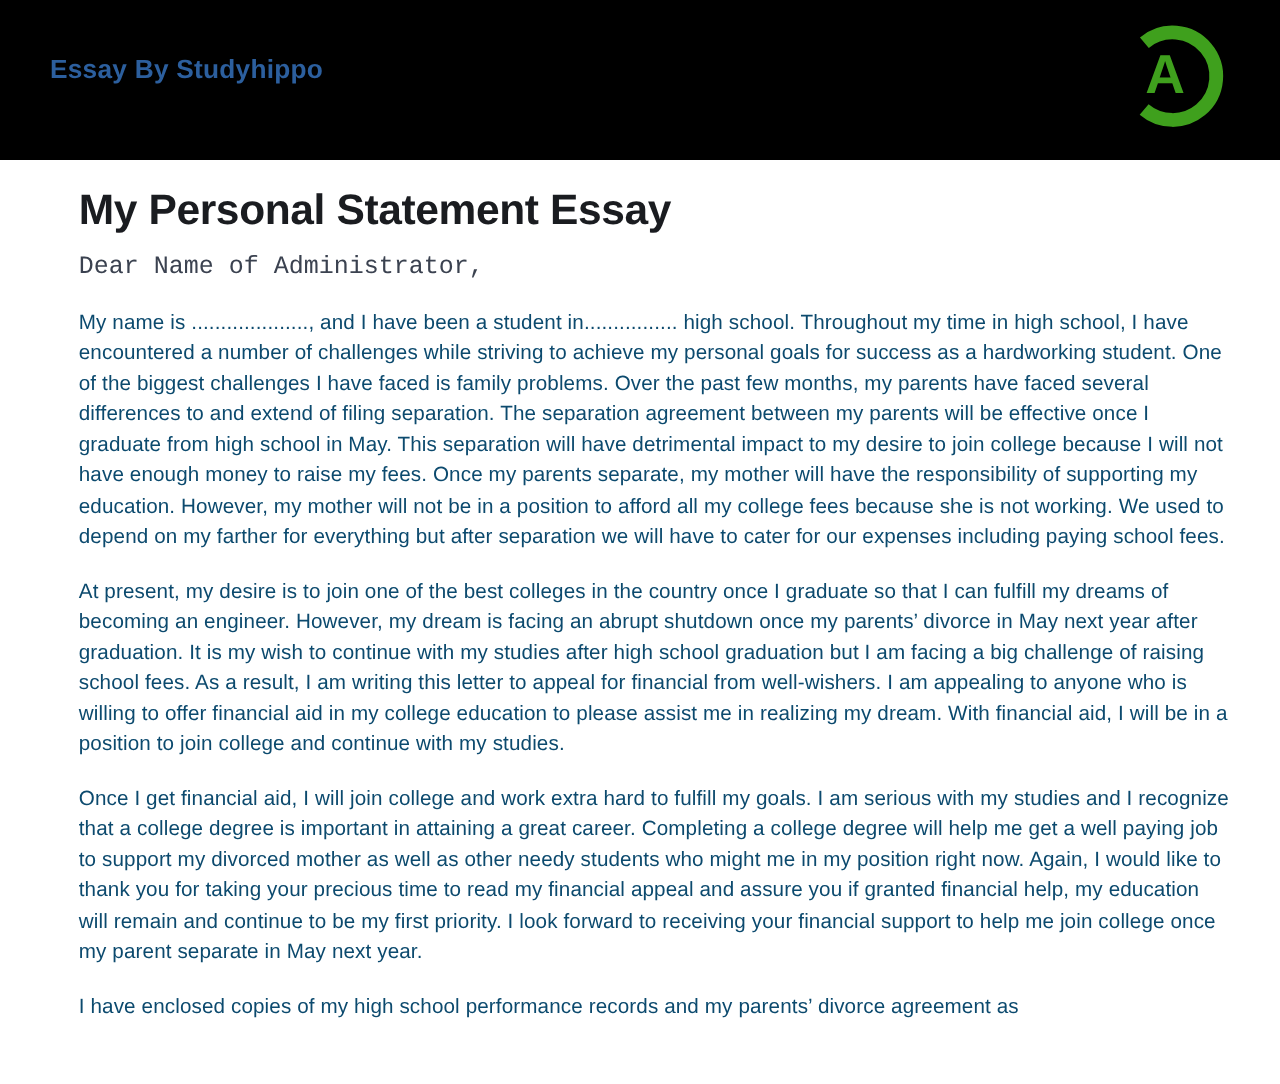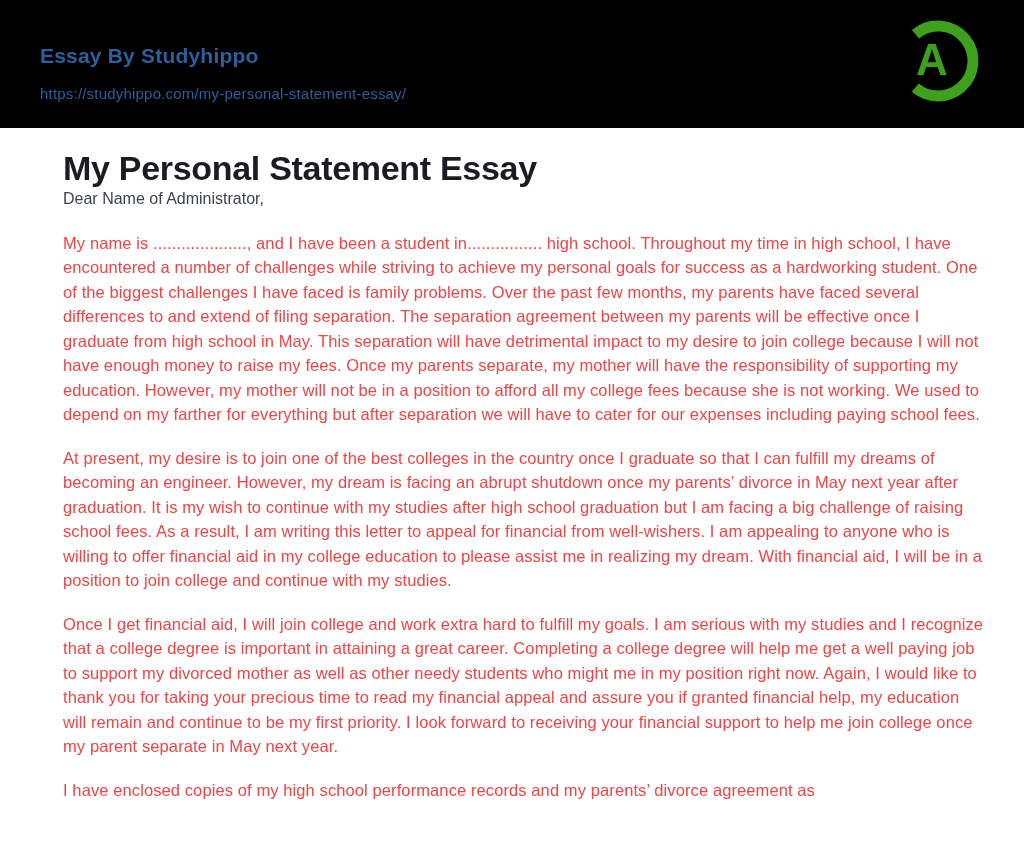--- a/index.html
+++ b/index.html
@@ -64,42 +64,43 @@
     padding: 22px 40px 0 63px;
   }
   .doc-title {
     font-size: 34px;
     font-weight: 800;
     color: #1a1c20;
     letter-spacing: -0.3px;
     line-height: 1.1;
   }
   .salutation {
-    font-size: 16px;
+    margin-top: 15px;
+    font-size: 20px;
     color: #3b4250;
     line-height: 24.5px;
+    font-family: Liberation Mono, monospace;
   }
   .essay p {
     margin-top: 19px;
     font-size: 16.5px;
-    color: #ef4444;
+    color: #0c4a6e;
     line-height: 24.5px;
     letter-spacing: 0.1px;
     max-width: 946px;
   }
 </style>
 </head>
 <body>
 
 <div class="page">
 
   <div class="header">
     <div class="header-text">
       <div class="site-title">Essay By Studyhippo</div>
-      <a class="site-url" href="#">https://studyhippo.com/my-personal-statement-essay/</a>
     </div>
 
     <div class="logo">
       <span>
         <svg viewBox="0 0 96 96" aria-hidden="true">
           <circle cx="48" cy="48" r="35" fill="none" stroke="#3fa01d" stroke-width="11" stroke-dasharray="158.8 61.1" transform="rotate(-130 48 48)"></circle>
         </svg>
       </span>
       <span class="logo-letter">A</span>
     </div>

